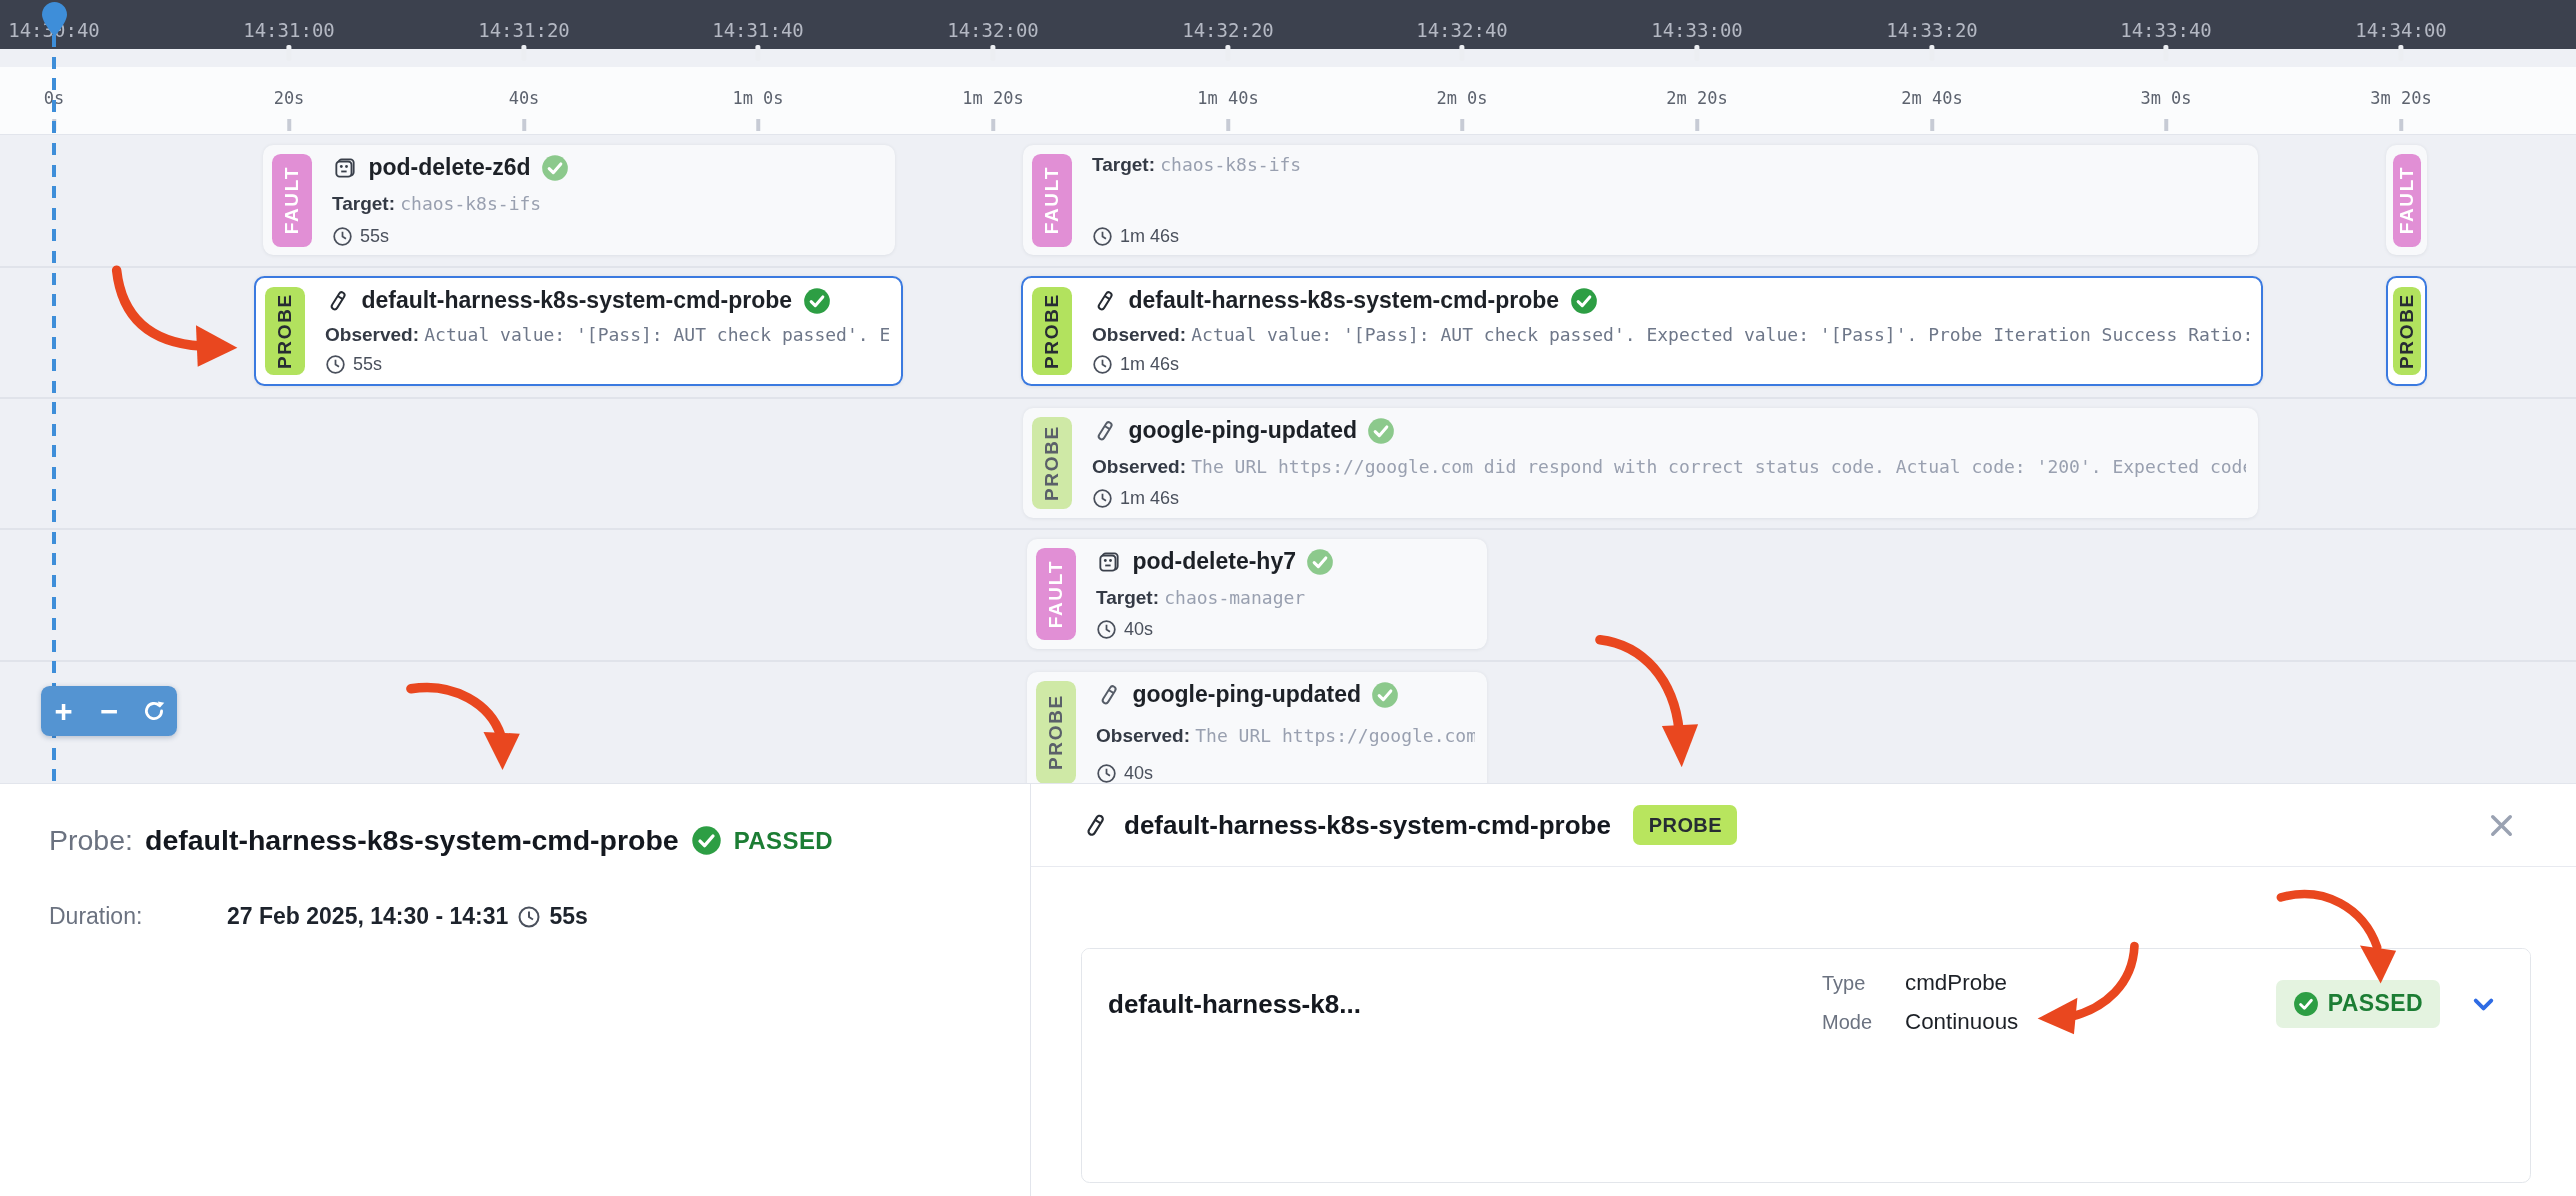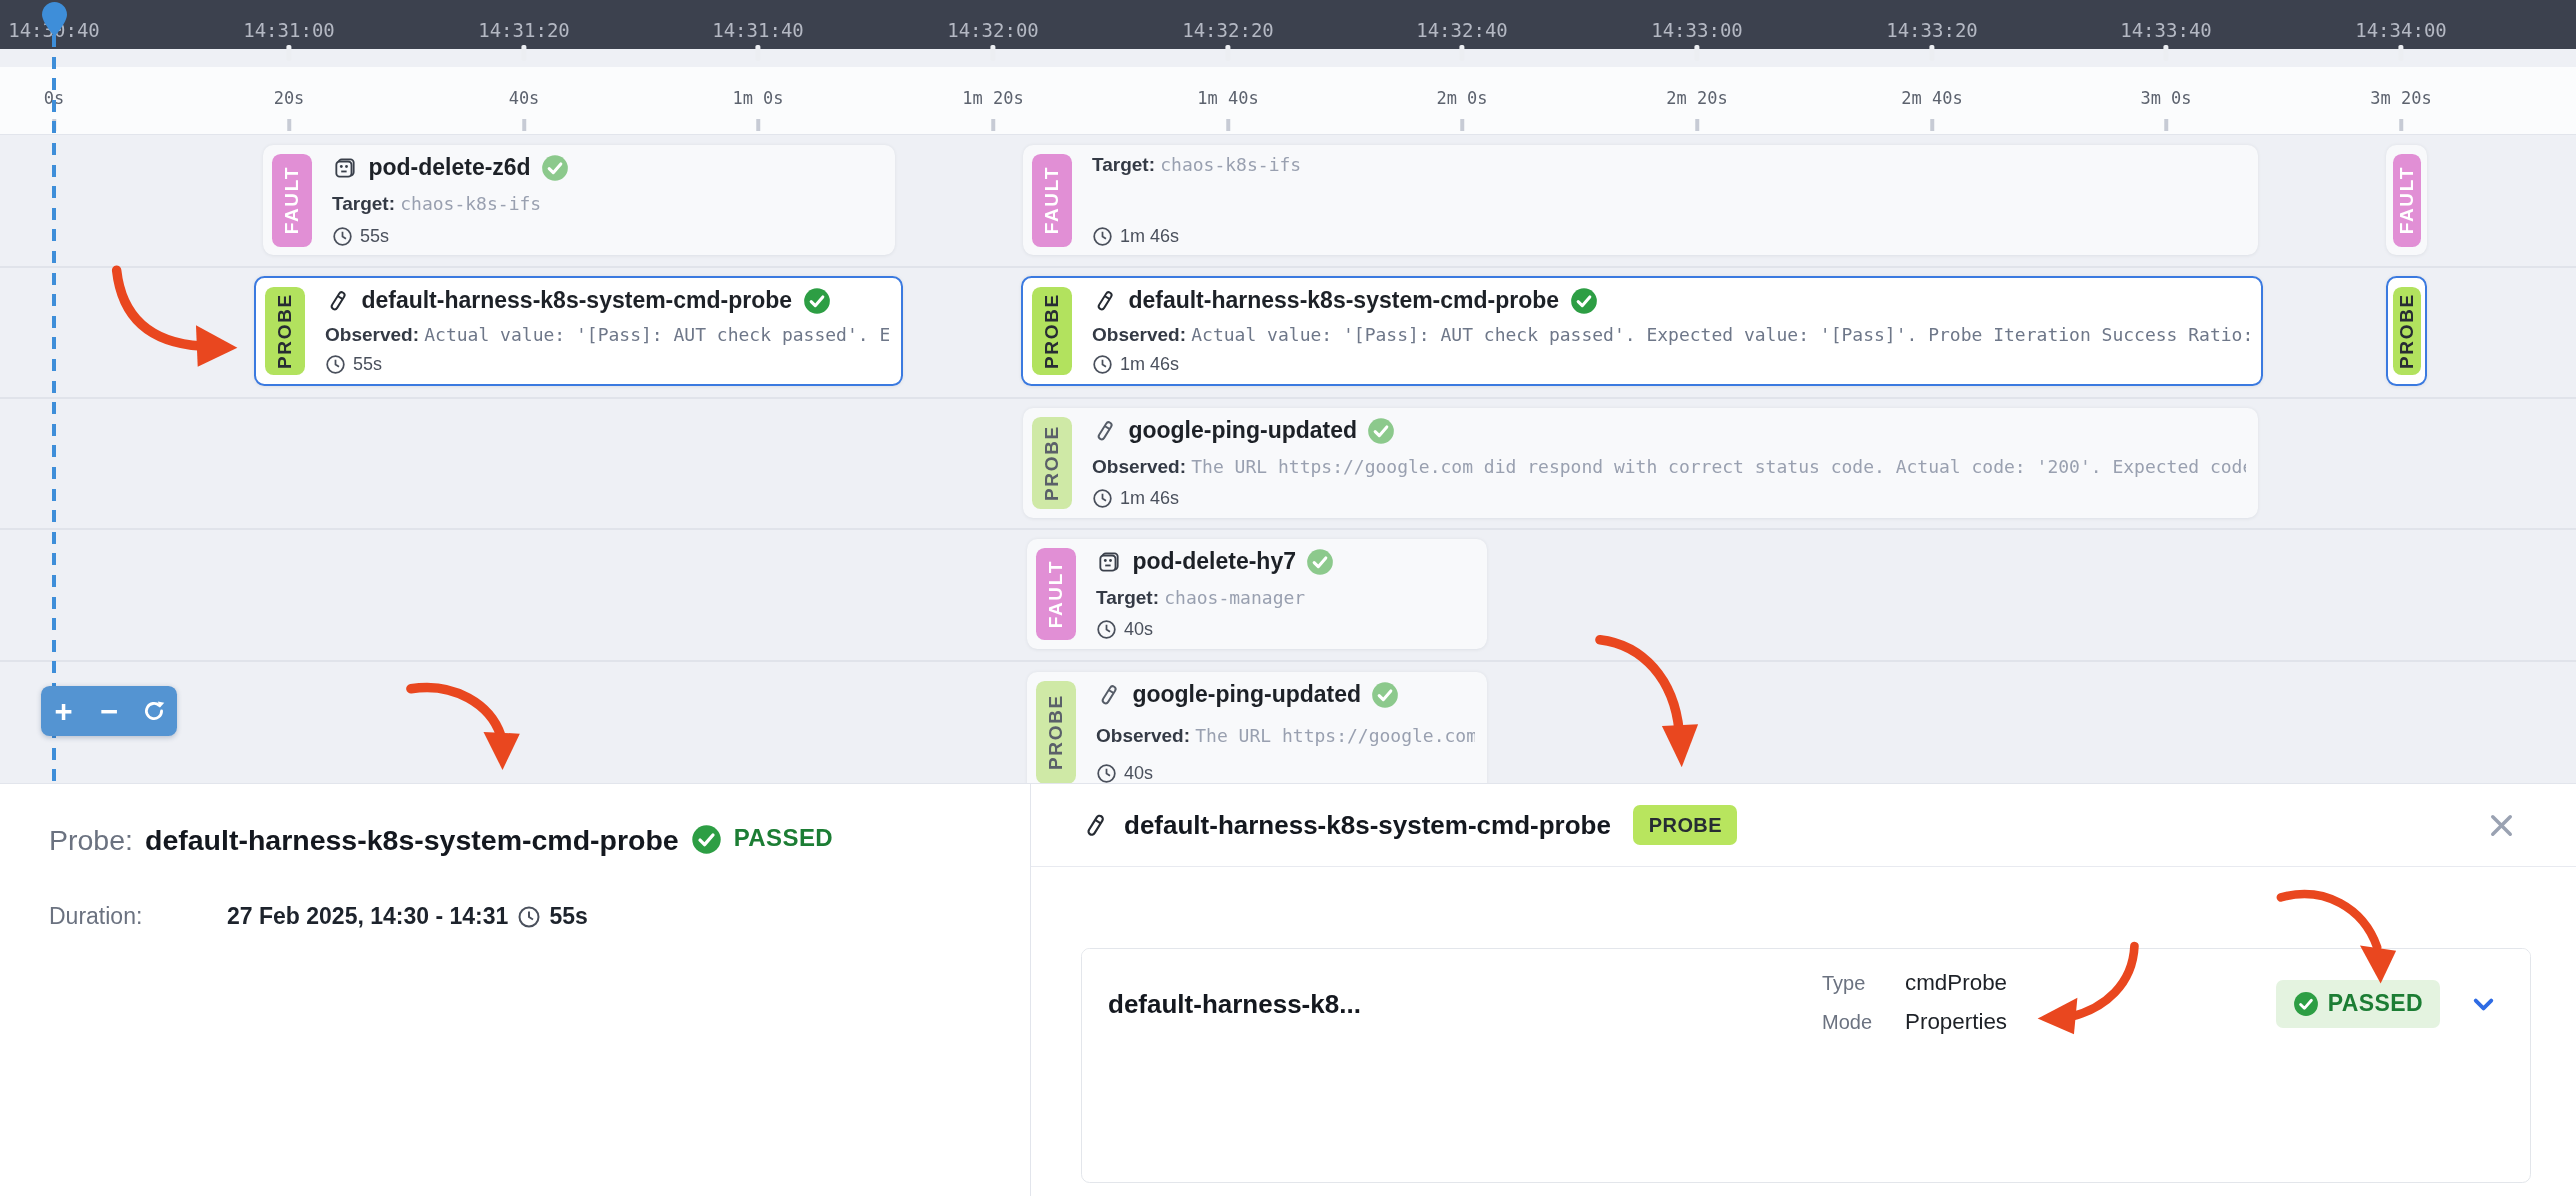--- a/index.html
+++ b/index.html
@@ -51,21 +51,21 @@
   
   .zoomctl{position:absolute;left:41px;top:686px;width:136px;height:50px;background:#5494d2;border-radius:8.6px;
     display:flex;align-items:center;justify-content:space-around;z-index:6;box-shadow:0 1.7px 5.2px rgba(30,60,100,.25);}
   .zoomctl .zbtn{color:#fff;font-size:31px;font-weight:700;line-height:1;display:flex;align-items:center;justify-content:center;width:38px;height:100%;cursor:pointer;}
 
   
   .bottom{position:absolute;left:0;top:783px;width:100%;height:413px;background:#fff;border-top:1.7px solid #e2e5ec;z-index:3;}
   .panel-left{position:absolute;left:0;top:0;width:1030px;height:100%;background:#fff;}
   .panel-right{position:absolute;left:1030px;top:0;right:0;height:100%;background:#fff;border-left:1.7px solid #e2e5ec;}
 
-  .summary-title{position:absolute;left:49px;top:40px;display:flex;gap:12px;white-space:nowrap;}
+  .summary-title{position:absolute;left:49px;top:40px;display:flex;align-items:center;gap:12px;white-space:nowrap;}
   .summary-title .lbl{font-size:28.5px;color:#6b7280;}
   .summary-title .name{font-size:28.5px;font-weight:700;color:#14181f;}
   .summary-title .passed{font-size:24px;font-weight:700;color:#1c7d34;letter-spacing:0.4px;}
   .summary-duration{position:absolute;left:49px;top:119px;display:flex;align-items:center;white-space:nowrap;}
   .summary-duration .lbl{font-size:23px;color:#6b7280;width:178px;}
   .summary-duration .val{font-size:23px;font-weight:700;color:#1d232c;display:flex;align-items:center;gap:8.6px;}
 
   .dp-header{position:absolute;left:0;top:0;right:0;height:83px;display:flex;align-items:center;padding-left:50px;border-bottom:1.7px solid #e8eaf0;box-sizing:border-box;}
   .dp-title{font-size:26px;font-weight:700;color:#14181f;margin-left:14px;white-space:nowrap;}
   .dp-badge{margin-left:22.4px;background:#b8e55e;color:#272c33;font-size:20px;font-weight:700;padding:8.6px 15.5px;border-radius:7px;letter-spacing:0.4px;}
@@ -413,21 +413,21 @@
 
       <div class="dp-card">
         <div class="dp-card-top">
           <span class="dp-name">default-harness-k8...</span>
           <div class="dp-kv" style="top:21px">
             <span class="k">Type</span>
             <span class="v">cmdProbe</span>
           </div>
           <div class="dp-kv" style="top:60px">
             <span class="k">Mode</span>
-            <span class="v">Properties</span>
+            <span class="v">Continuous</span>
           </div>
           <div class="dp-status">
             <svg width="26" height="26" viewBox="0 0 24 24">
                 <circle cx="12" cy="12" r="11" fill="#2d9e44"></circle>
                 <path d="M7 12.5 L10.5 16 L17 8.5" stroke="#fff" stroke-width="2.6" fill="none" stroke-linecap="round" stroke-linejoin="round"></path>
               </svg>
             <span>PASSED</span>
           </div>
           <svg class="abs" style="right:31px;top:40px;" width="31" height="31" viewBox="0 0 24 24" fill="none" stroke="#2e6be4" stroke-width="3" stroke-linecap="round" stroke-linejoin="round">
               <path d="M6 9 L12 15 L18 9"></path>

